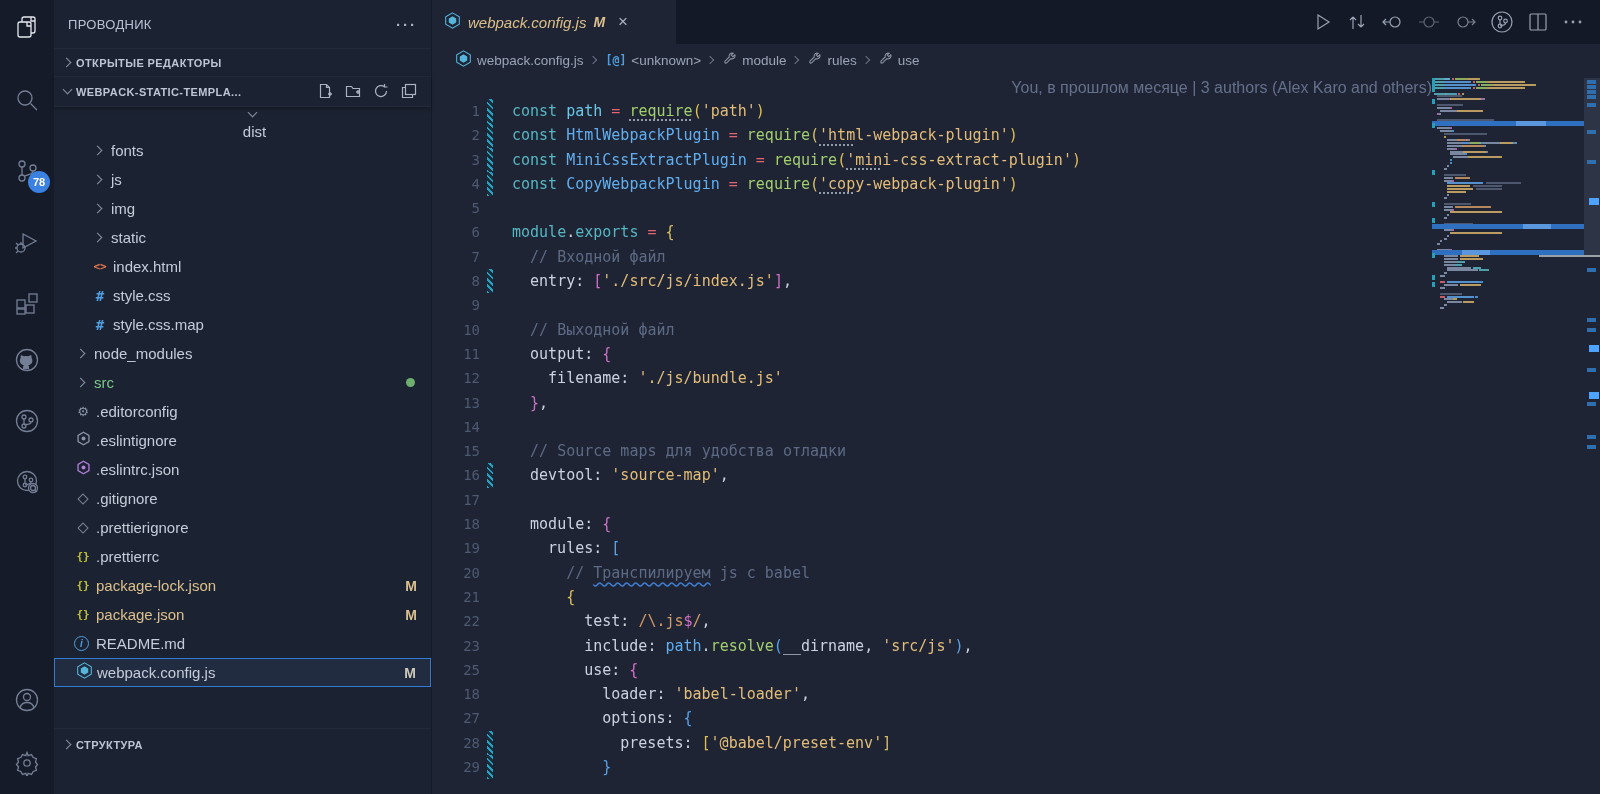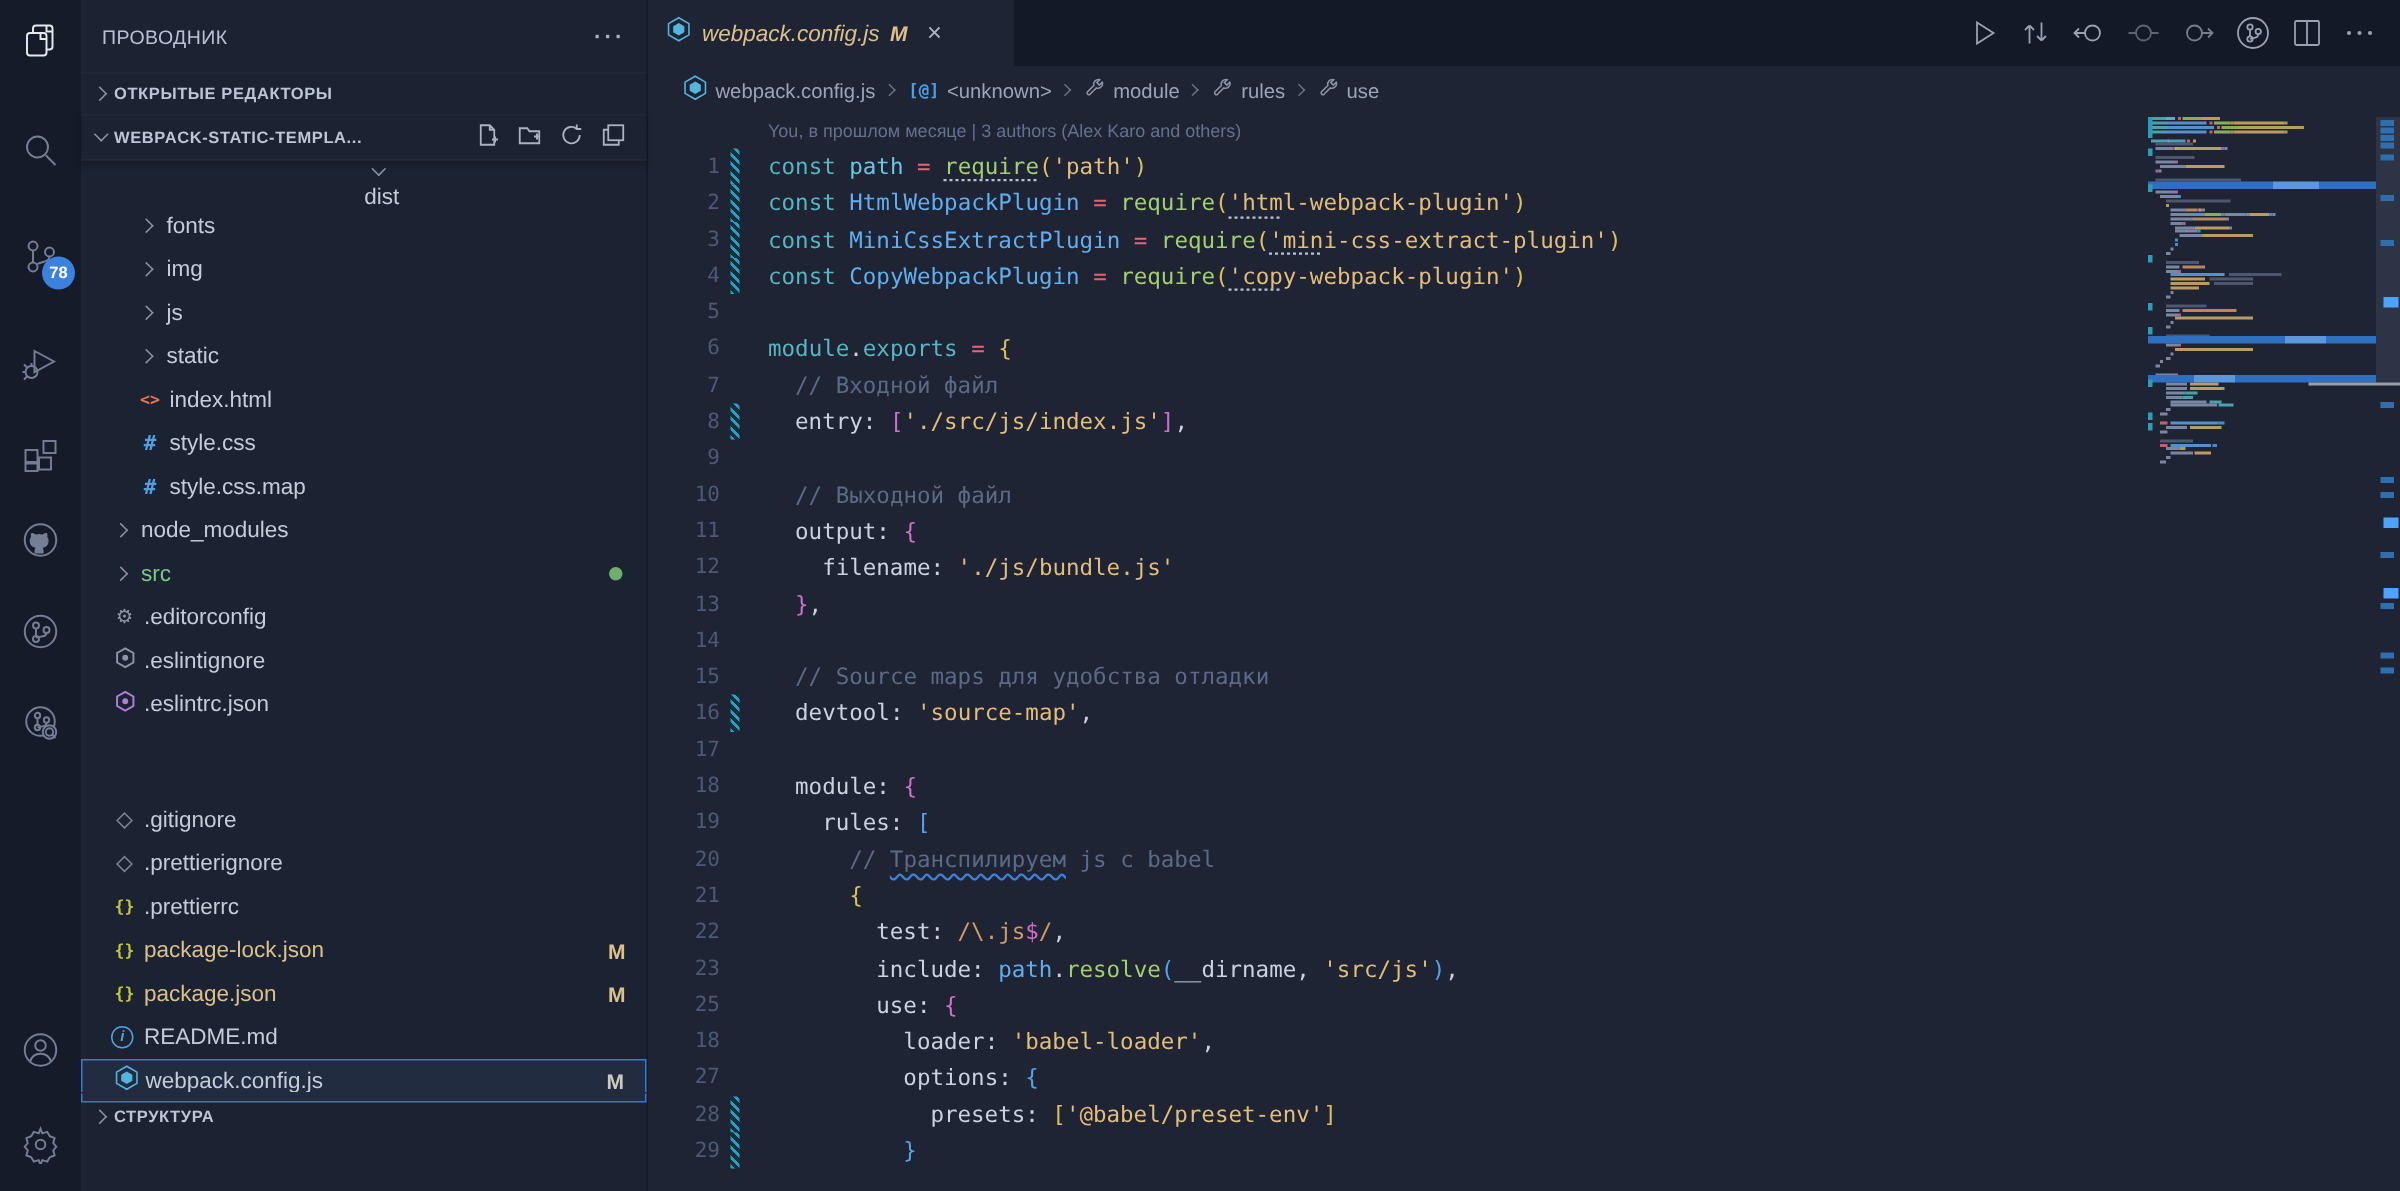--- a/index.html
+++ b/index.html
@@ -53,21 +53,21 @@
   .ed-actions .eai { cursor:pointer; display:flex; }
   .ed-actions svg { stroke:#98a2b3; fill:none; stroke-width:1.2; }
 
   .breadcrumbs { height:32px; display:flex; align-items:center; padding-left:23px; font-size:13.5px; color:#9aa5b8; gap:2px; }
   .bc-item { display:flex; align-items:center; gap:5px; cursor:pointer; }
   .bc-sep { width:14px; height:14px; position:relative; margin:0 2px; }
   .bc-sep::before { content:''; position:absolute; width:5px; height:5px; border-right:1.3px solid #6b7489; border-bottom:1.3px solid #6b7489; left:2px; top:4px; transform:rotate(-45deg); }
   .bc-mod { color:#4f9fe0; font-weight:bold; font-size:11.5px; font-family:"DejaVu Sans Mono", monospace; }
 
   .codearea { position:absolute; top:76px; left:0; right:168px; bottom:0; overflow:hidden; }
-  .codelens { height:23px; line-height:23px; padding-left:80px; font-size:12px; color:#64708c; }
+  .codelens { height:23px; line-height:23px; padding-left:80px; font-size:16px; color:#64708c;text-align:right; }
   .line { height:24.3px; line-height:24.3px; display:flex; font-family:"DejaVu Sans Mono", monospace; font-size:15px; white-space:pre; }
   .ln { width:48px; text-align:right; color:#4d5a73; flex:none; font-size:14px; }
   .gut { width:32px; flex:none; position:relative; }
   .gut.gm::before { content:''; position:absolute; left:7px; top:0; bottom:0; width:6px;
      background:repeating-linear-gradient(45deg,#2b9fbe 0 2px,#14303f 2px 4.5px); }
   .ltext { flex:1; }
   .ig { display:inline-block; width:2ch; background:linear-gradient(#2b3345,#2b3345) left/1px 100% no-repeat; }
   .isp { display:inline-block; width:2ch; }
 
   .k {color:#56b6c2} .cy{color:#6cc6e6} .v {color:#61aeef} .o {color:#e5646f}
@@ -209,25 +209,25 @@
         <div class="trow" style="padding-left: 20px; flex-direction: column;">
           <span class="chev open"></span>
           <span class="lbl">dist</span>
         </div>
         <div class="trow" style="padding-left: 37px;">
           <span class="chev "></span>
           <span class="lbl">fonts</span>
         </div>
         <div class="trow" style="padding-left: 37px;">
           <span class="chev "></span>
-          <span class="lbl">img</span>
+          <span class="lbl">js</span>
         </div>
         <div class="trow" style="padding-left: 37px;">
           <span class="chev "></span>
-          <span class="lbl">js</span>
+          <span class="lbl">img</span>
         </div>
         <div class="trow" style="padding-left: 37px;">
           <span class="chev "></span>
           <span class="lbl">static</span>
         </div>
         <div class="trow" style="padding-left: 37px;">
           <span class="fi" style="color:#e8774d;font-size:11px">&lt;&gt;</span>
           <span class="lbl">index.html</span>
         </div>
         <div class="trow" style="padding-left: 37px;">
@@ -258,21 +258,21 @@
             </svg></span>
           <span class="lbl">.eslintignore</span>
         </div>
         <div class="trow" style="padding-left: 20px;">
           <span class="fi"><svg width="15" height="15" viewBox="0 0 16 16">
               <path d="M8 1.3l5.8 3.3v6.8L8 14.7 2.2 11.4V4.6z" fill="none" stroke="#b07fd8" stroke-width="1.4"></path>
               <circle cx="8" cy="8" r="2.1" fill="#b07fd8"></circle>
             </svg></span>
           <span class="lbl">.eslintrc.json</span>
         </div>
-        <div class="trow" style="padding-left: 20px; margin-top: 48px;">
+        <div class="trow" style="padding-left: 20px;">
           <span class="diam"></span>
           <span class="lbl">.gitignore</span>
         </div>
         <div class="trow" style="padding-left: 20px;">
           <span class="diam"></span>
           <span class="lbl">.prettierignore</span>
         </div>
         <div class="trow" style="padding-left: 20px;">
           <span class="fi" style="color:#c5c531;font-size:11px">{}</span>
           <span class="lbl">.prettierrc</span>

